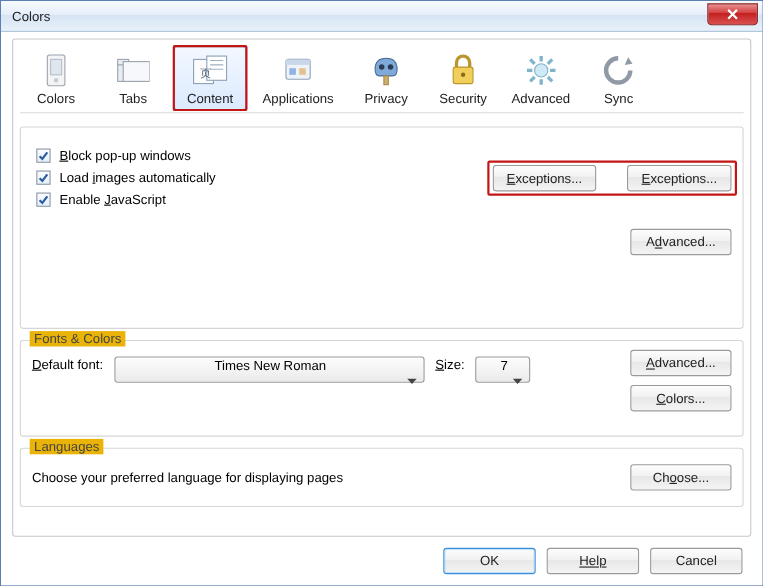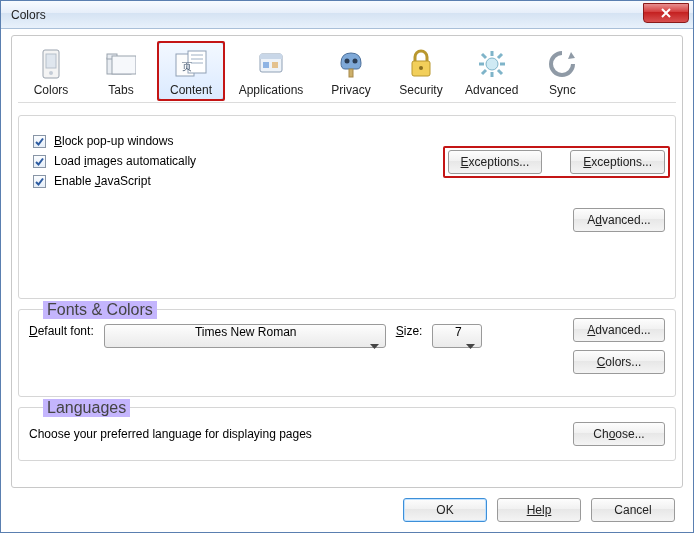--- a/index.html
+++ b/index.html
@@ -91,25 +91,25 @@
   .group {
     border: 1px solid #d6d6d6;
     border-radius: 3px;
     margin-top: 10px;
     padding: 10px 10px 10px 10px;
     position: relative;
   }
   .group.first { margin-top: 12px; }
   .group .legend {
     position: absolute;
-    top: -9px; left: 24px;
-    background: #c4b5fd;
+    top: -9px; left: 8px;
+    background: #eab308;
     padding: 0 4px;
     color: #444;
-    font-size: 16px;
+    font-size: 12px;
   }
   .row { display: flex; align-items: center; margin: 6px 0; }
   .chk {
     width: 13px; height: 13px;
     border: 1px solid #8895a6;
     background: linear-gradient(to bottom,#fbfdff,#e5eef8);
     margin-right: 8px;
     margin-left: 4px;
     display: flex; align-items:center; justify-content:center;
   }

